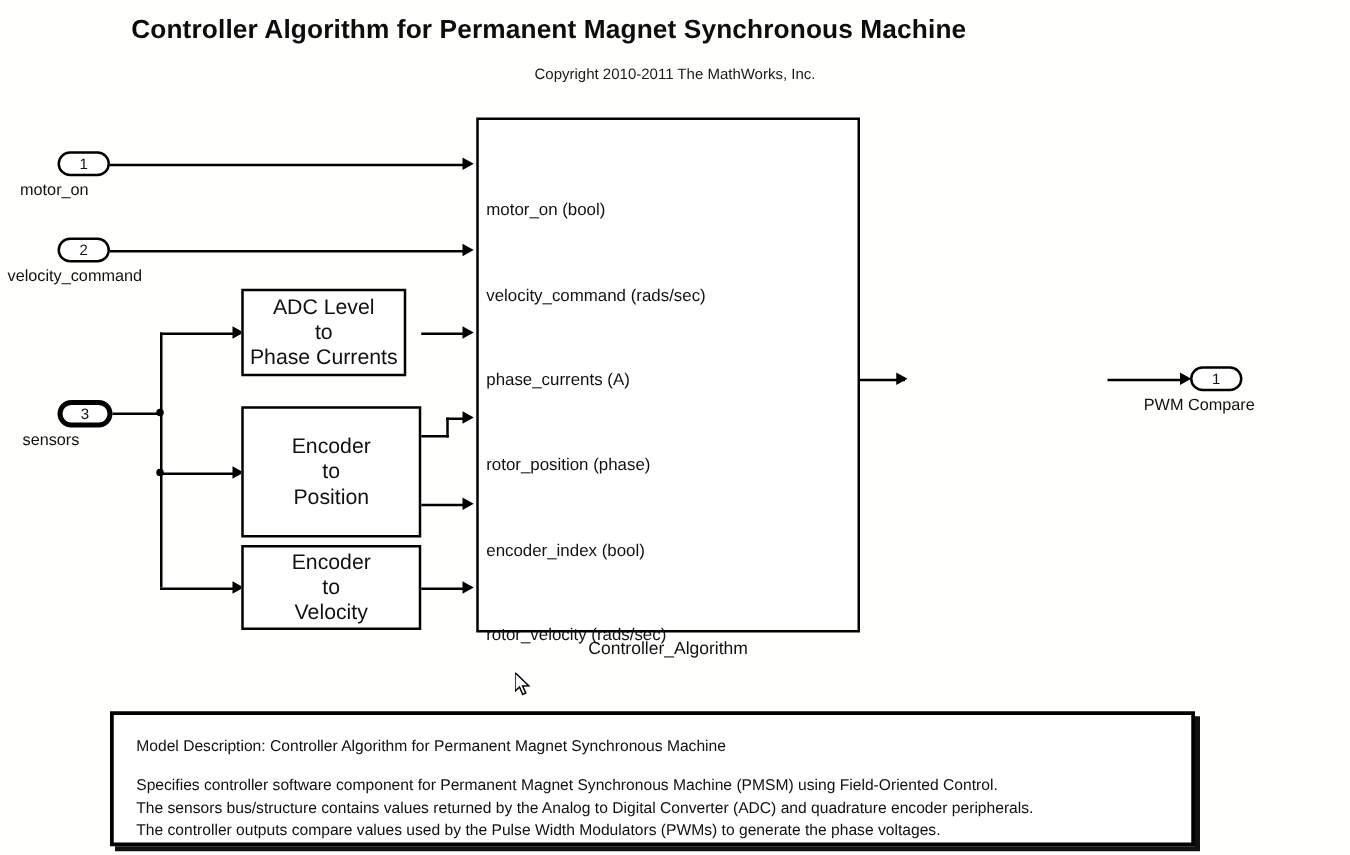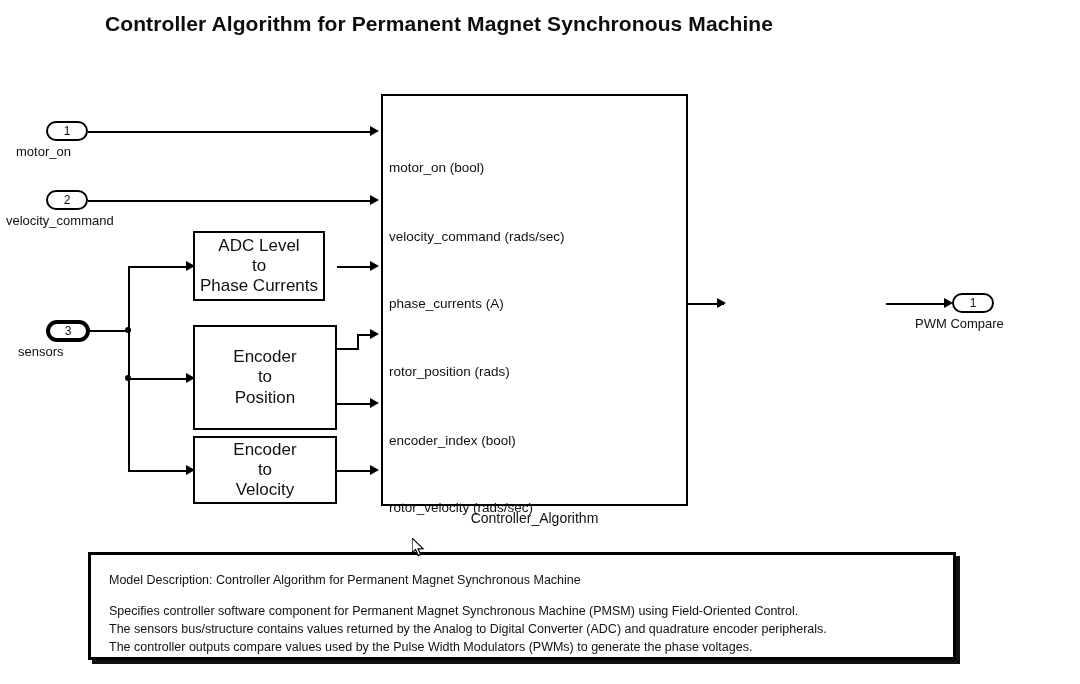--- a/index.html
+++ b/index.html
@@ -153,20 +153,21 @@
     height: 20px;
     pointer-events: none;
   }
 </style>
 </head>
 <body>
 
 <div id="canvas">
 
   <div class="title">Controller Algorithm for Permanent Magnet Synchronous Machine</div>
+  <div class="subtitle">Copyright 2010-2011 The MathWorks, Inc.</div>
 
   <div class="port" style="left:46px; top:121px; width:42px; height:20px;">
     <span>1</span>
   </div>
   <div class="port-label" style="left:16px; top:144px; width:102px;">motor_on</div>
   <div class="wire-h" style="left:88px; top:131px; width:284px;"></div>
   <div class="arrow" style="left:370px; top:126px;"></div>
 
   <div class="port" style="left:46px; top:190px; width:42px; height:20px;">
     <span>2</span>
@@ -228,40 +229,40 @@
     </div>
   </div>
   <div class="wire-h" style="left:337px; top:470px; width:35px;"></div>
   <div class="arrow" style="left:370px; top:465px;"></div>
 
   <div class="main-block" style="left:381px; top:94px; width:307px; height:412px;"></div>
 
   <div class="sig-label" style="left:389px; top:124px;">motor_on (bool)</div>
   <div class="sig-label" style="left:389px; top:193px;">velocity_command (rads/sec)</div>
   <div class="sig-label" style="left:389px; top:260px;">phase_currents (A)</div>
-  <div class="sig-label" style="left:389px; top:328px;">rotor_position (rads)</div>
+  <div class="sig-label" style="left:389px; top:328px;">rotor_position (phase)</div>
   <div class="sig-label" style="left:389px; top:397px;">encoder_index (bool)</div>
   <div class="sig-label" style="left:389px; top:464px;">rotor_velocity (rads/sec)</div>
 
 
   <div class="block-caption" style="left:381px; top:510px; width:307px;">Controller_Algorithm</div>
 
   <div class="wire-h" style="left:688px; top:303px; width:36px;"></div>
   <div class="arrow" style="left:717px; top:298px;"></div>
 
 
   <div class="wire-h" style="left:886px; top:303px; width:62px;"></div>
   <div class="arrow" style="left:944px; top:298px;"></div>
 
   <div class="port" style="left:952px; top:293px; width:42px; height:20px;">
     <span>1</span>
   </div>
   <div class="port-label" style="left:915px; top:316px; width:116px;">PWM Compare</div>
 
-  <div class="desc-box" style="left:88px; top:552px; width:868px; height:108px;">
+  <div class="desc-box" style="left:88px; top:569px; width:868px; height:108px;">
     <div class="desc-line">Model Description: Controller Algorithm for Permanent Magnet Synchronous Machine</div>
     <div class="desc-gap"></div>
     <div class="desc-line">Specifies controller software component for Permanent Magnet Synchronous Machine (PMSM) using Field-Oriented Control.</div>
     <div class="desc-line">The sensors bus/structure contains values returned by the Analog to Digital Converter (ADC) and quadrature encoder peripherals.</div>
     <div class="desc-line">The controller outputs compare values used by the Pulse Width Modulators (PWMs) to generate the phase voltages.</div>
   </div>
 
   <svg class="cursor" style="left:412px; top:538px;" viewBox="0 0 14 20">
     <polygon points="0,0 0,15 3.6,11.6 6.2,17.6 8.6,16.4 6.1,10.8 11,10.6" fill="#ffffff" stroke="#000000" stroke-width="1.2"></polygon>
   </svg>

